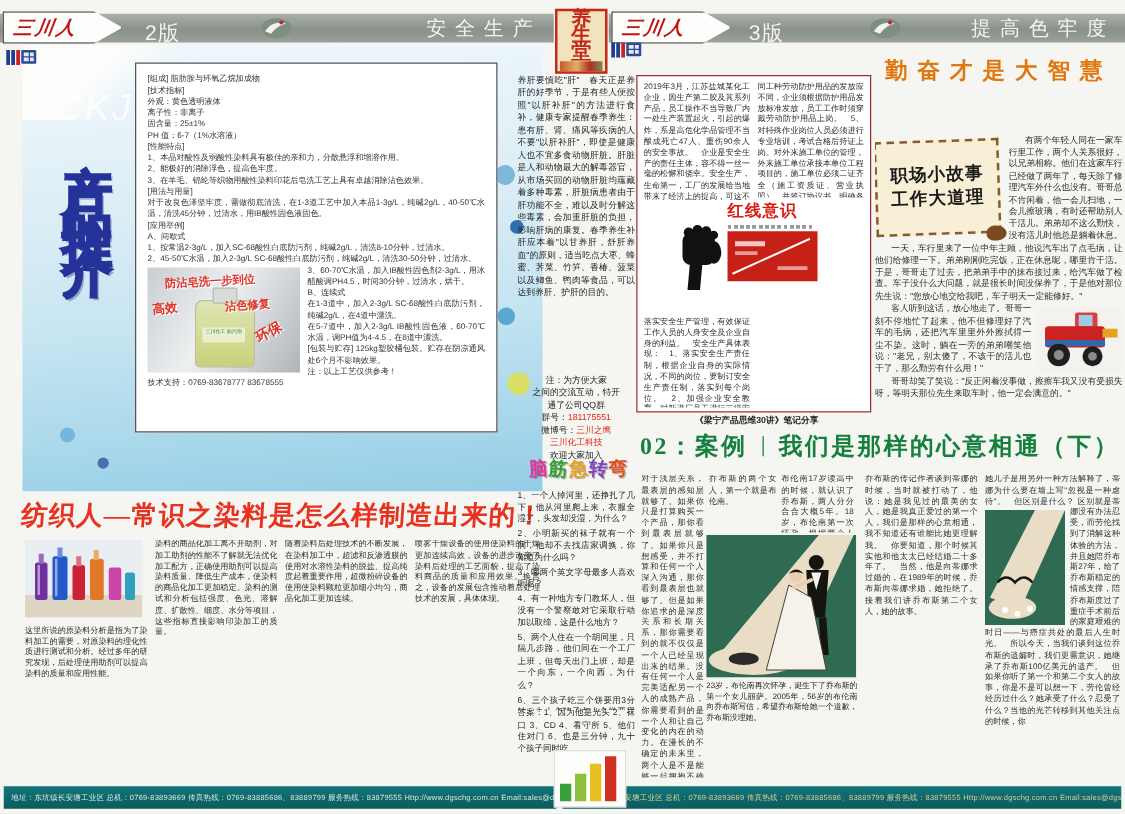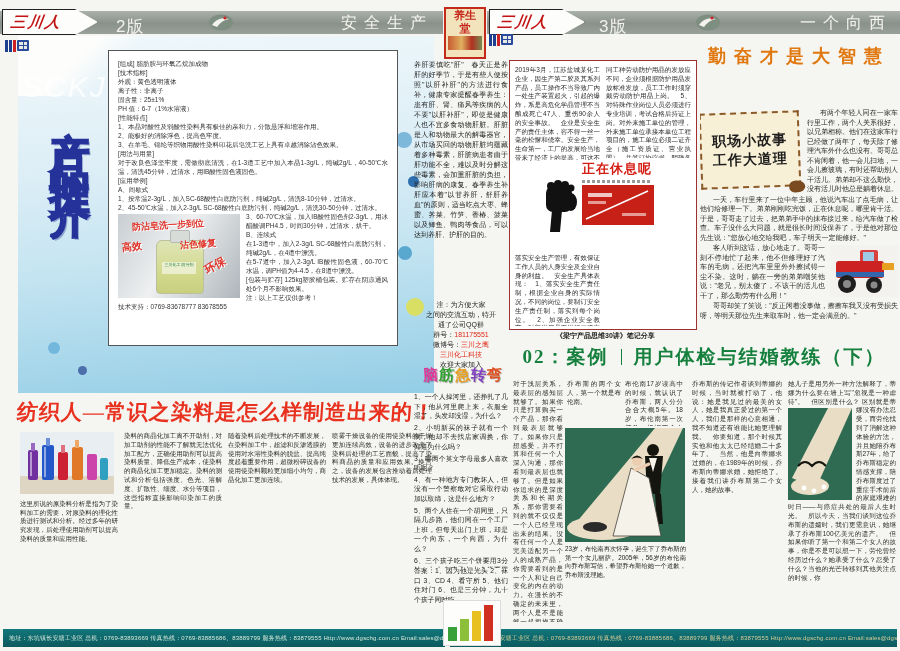--- a/index.html
+++ b/index.html
@@ -8,21 +8,21 @@
   .hdrbar{position:absolute;top:11px;height:23px;background:linear-gradient(#aab0aa,#8a908a 55%,#9aa09a);}
   .flag{position:absolute;left:2px;top:-2px;width:96px;height:26px;background:#fdfdfb;border:1px solid #222;
         clip-path:polygon(0 0,76% 0,100% 50%,76% 100%,0 100%);display:flex;align-items:center;padding-left:8px;box-sizing:border-box;}
   .flag span{color:#c21414;font-family:"Liberation Serif",serif;font-style:italic;font-weight:bold;font-size:15px;letter-spacing:2px;transform:skewX(-8deg);}
   .pageno{position:absolute;top:4px;color:#f2f2ee;font-size:17px;letter-spacing:1px;font-family:Liberation Sans, sans-serif;}
   .sectitle{position:absolute;top:2px;color:#f4f4ef;font-size:16px;letter-spacing:7px;font-family:"Liberation Serif",serif;}
   .hlogo{position:absolute;top:3px;}
   
   .wellness{position:absolute;left:444px;top:7px;width:42px;height:52px;background:#f2e3bd;border:2px solid #c42a1c;box-sizing:border-box;z-index:8;
             display:flex;flex-direction:column;align-items:center;justify-content:flex-start;}
-  .wellness .wtxt{color:#c4261a;font-weight:bold;font-size:11px;line-height:13px;width:28px;text-align:center;font-family:"Liberation Serif",serif;}
+  .wellness .wtxt{color:#c4261a;font-weight:bold;font-size:16px;line-height:13px;width:28px;text-align:center;font-family:"Liberation Serif",serif;}
   .wellness .wimg{margin-top:1px;width:34px;height:14px;background:linear-gradient(90deg,#c85a30,#e0b060 40%,#b03020 70%,#7a8a50);}
   
   .marker{position:absolute;display:flex;gap:1px;align-items:flex-start;z-index:7;}
   .marker .b1{width:3px;height:12px;background:#1d3f8f;}
   .marker .b2{width:3px;height:12px;background:#1d3f8f;}
   .marker .r1{width:3px;height:12px;background:#c22;}
   .marker .bx{width:12px;height:11px;background:#2a4a9a;border-radius:1px;display:grid;grid-template-columns:1fr 1fr;gap:1px;padding:2px;box-sizing:border-box;}
   .marker .bx i{background:#e8e8e8;display:block;}
   
   .bluepanel{position:absolute;left:18px;top:36px;width:416px;height:357px;
@@ -122,21 +122,21 @@
   <div class="hdrbar" style="left:487px;width:413px;">
     <div class="flag">
         <span>三川人</span>
       </div>
     <div class="pageno" style="left:112px;">3版</div>
     <svg class="hlogo" style="left:208px;" width="26" height="17" viewBox="0 0 26 17">
       <ellipse cx="13" cy="8.5" rx="12" ry="8" fill="#7e8e80"></ellipse>
       <path d="M4,11 Q10,2 21,5 Q14,6 9,13 Z" fill="#f2f2ee"></path>
       <circle cx="17" cy="4" r="1.6" fill="#c22"></circle>
     </svg>
-    <div class="sectitle" style="right:8px;">一个向西</div>
+    <div class="sectitle" style="right:8px;">提高色牢度</div>
   </div>
 
   <div class="wellness">
     <div class="wtxt">养生堂</div>
     <div class="wimg"></div>
   </div>
 
   <div class="marker" style="left:5px;top:40px;">
     <span class="b1"></span>
       <span class="b2"></span>
@@ -283,21 +283,21 @@
     <svg class="fist" viewBox="0 0 38 60">
       <rect x="6" y="10" width="26" height="26" rx="7" fill="#111"></rect>
       <circle cx="11" cy="10" r="4" fill="#111"></circle>
         <circle cx="18" cy="8" r="4" fill="#111"></circle>
       <circle cx="25" cy="9" r="4" fill="#111"></circle>
         <circle cx="31" cy="12" r="3.5" fill="#111"></circle>
       <ellipse cx="31" cy="26" rx="6" ry="9" fill="#111"></ellipse>
       <path d="M12,34 L22,34 L20,56 L10,56 Z" fill="#111"></path>
     </svg>
     <div class="rl-right">
-      <div class="rl-label">正在休息呢</div>
+      <div class="rl-label">红线意识</div>
       <div class="rl-sub"></div>
       <div class="rl-chart">
         <svg width="72" height="40" viewBox="0 0 72 40">
           <line x1="4" y1="34" x2="66" y2="6" stroke="#fff" stroke-width="1.6"></line>
           <rect x="6" y="8" width="24" height="4" fill="rgba(255,255,255,.75)"></rect>
           <rect x="6" y="16" width="18" height="3" fill="rgba(255,255,255,.55)"></rect>
           <rect x="40" y="28" width="24" height="3" fill="rgba(255,255,255,.55)"></rect>
         </svg>
       </div>
     </div>
@@ -323,21 +323,21 @@
         <circle cx="17" cy="39" r="4" fill="#8a8a8a"></circle>
       <circle cx="44" cy="40" r="8" fill="#1e1e1e"></circle>
         <circle cx="44" cy="40" r="3.5" fill="#8a8a8a"></circle>
     </svg>
     <p>客人听到这话，放心地走了。哥哥一刻不停地忙了起来，他不但修理好了汽车的毛病，还把汽车里里外外擦拭得一尘不染。这时，躺在一旁的弟弟嘲笑他说："老兄，别太傻了，不该干的活儿也干了，那么勤劳有什么用！"</p>
     <p>哥哥却笑了笑说："反正闲着没事做，擦擦车我又没有受损失呀，等明天那位先生来取车时，他一定会满意的。"</p>
   </div>
 
   <div class="kicker">《梁宁产品思维30讲》笔记分享</div>
   <div class="casetitle">
-    <span>02：案例</span><span class="divider"></span><span>用户体检与结婚教练（下）</span>
+    <span>02：案例</span><span class="divider"></span><span>我们是那样的心意相通（下）</span>
   </div>
 
   <div class="col" style="left:513px;top:380px;width:50px;height:242px;">对于浅层关系，最表层的感知层就够了。如果你只是打算购买一个产品，那你看到最表层就够了。如果你只是想感受，并不打算和任何一个人深入沟通，那你看到最表层也就够了。但是如果你追求的是深度关系和长期关系，那你需要看到的就不仅仅是一个人已经呈现出来的结果。没有任何一个人是完美适配另一个人的成熟产品，你需要看到的是一个人和让自己变化的内在的动力。在漫长的不确定的未来里，两个人是不是能够一起拥抱不确定的变化，在变化中变得成熟，彼此适配。所以，如果你只是做用户，想知道乔布斯，你也需要知道两个女人的故事。</div>
   <div class="col" style="left:567px;top:380px;width:54px;height:46px;">乔布斯的两个女人，第一个就是布伦南。</div>
   <div class="col" style="left:625px;top:380px;width:58px;height:46px;">布伦南17岁读高中的时候，就认识了乔布斯，两人分分合合大概5年。18岁，布伦南第一次怀孕，根据两个人当时的协议，她去做了流产。</div>
 
   <svg class="wed1" viewBox="0 0 120 114">
     <rect width="120" height="114" fill="#2e6b52"></rect>
     <polygon points="92,0 120,0 72,104 12,98" fill="#ead fc4" opacity="0"></polygon>
     <polygon points="90,0 118,0 70,102 10,96" fill="#e9dec5"></polygon>

